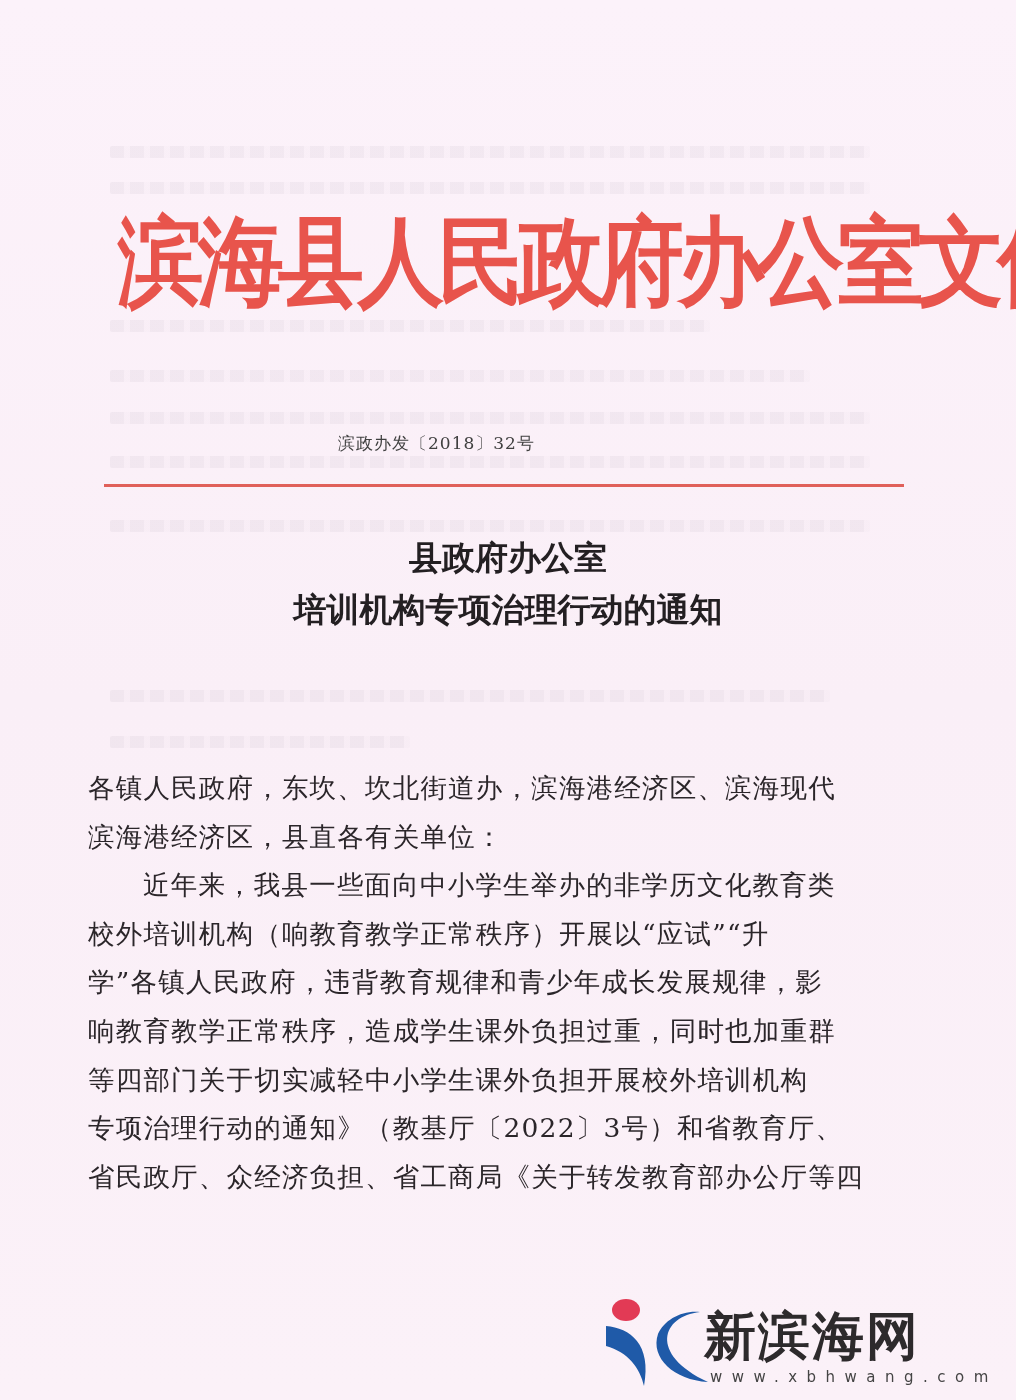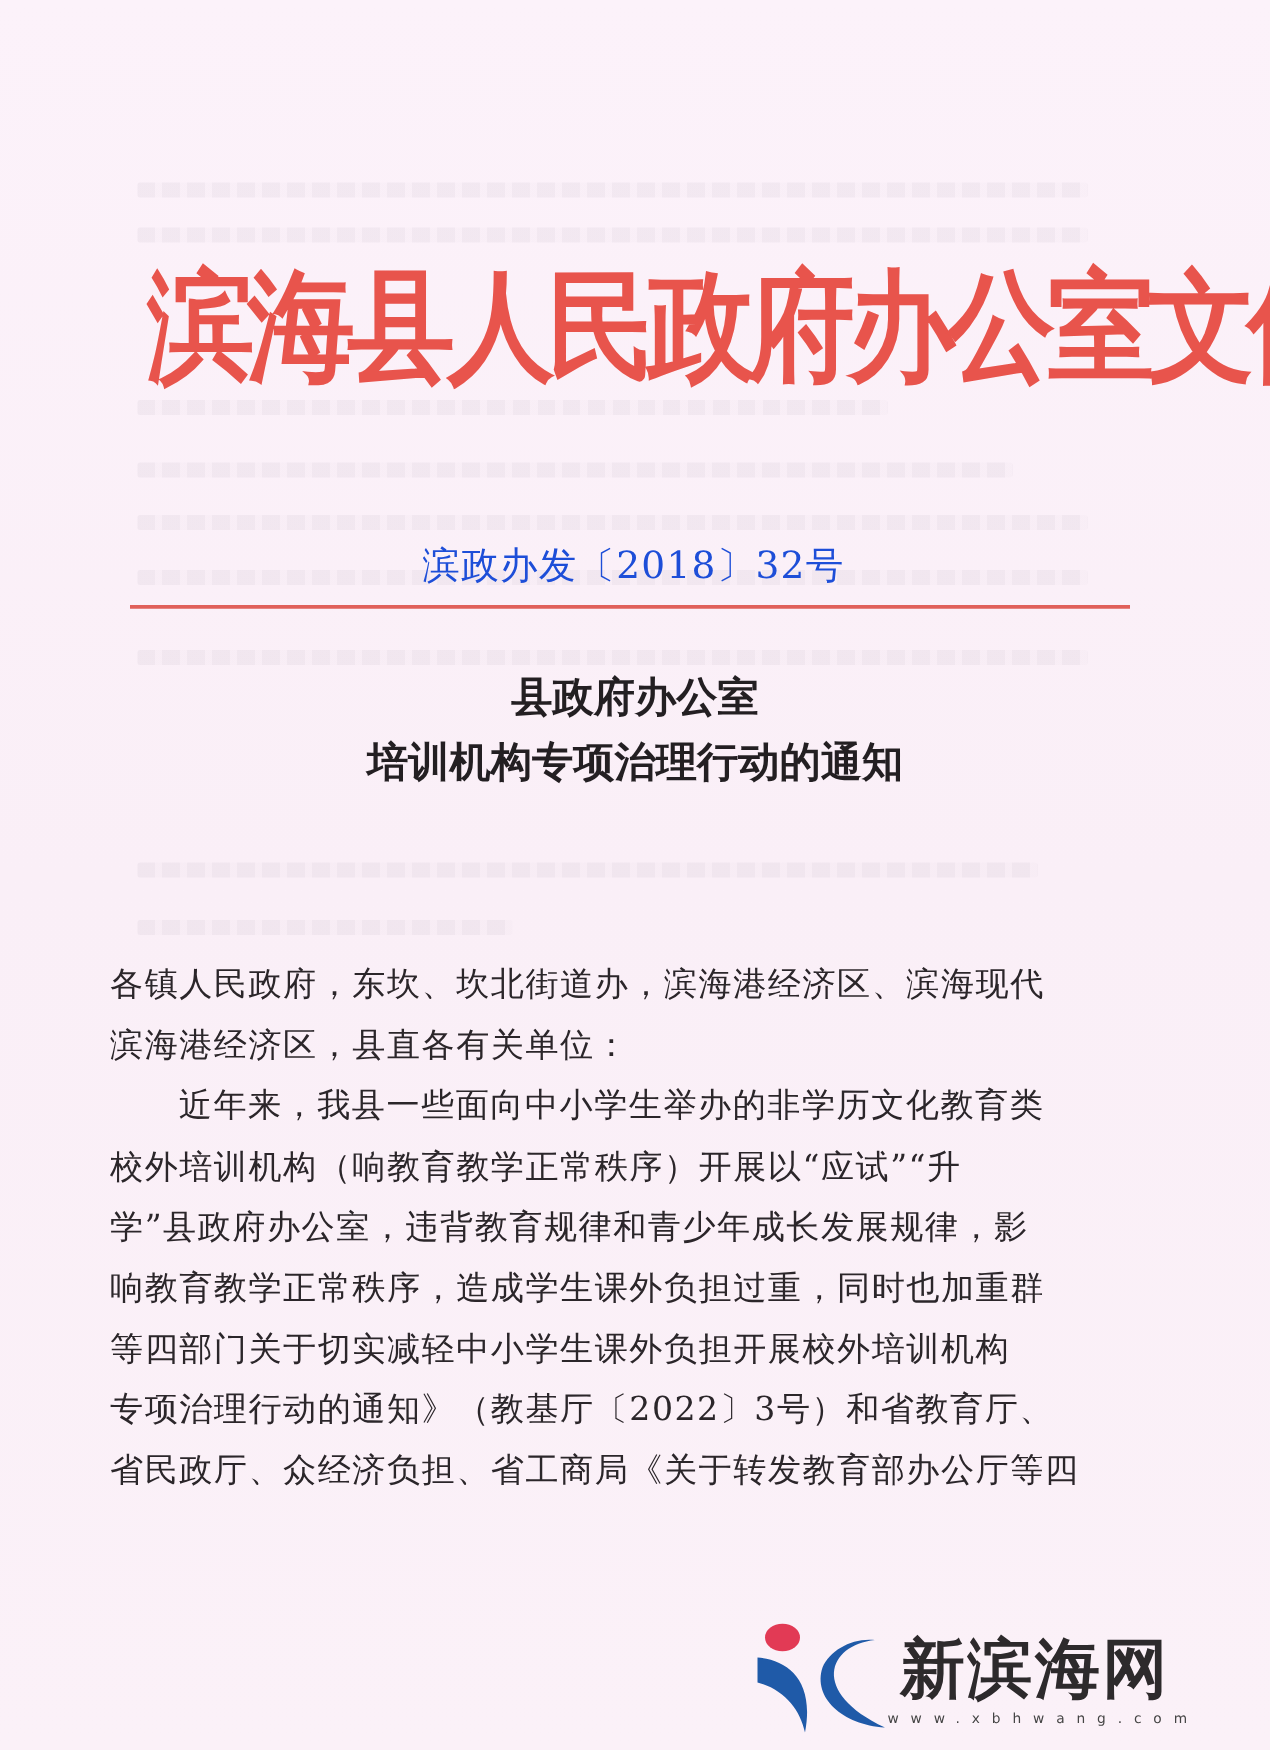--- a/index.html
+++ b/index.html
@@ -37,23 +37,23 @@
       letter-spacing: -6px;
       transform: scaleY(1.12);
       transform-origin: top left;
       font-family: "DejaVu Serif", "Liberation Serif", serif;
       white-space: nowrap;
     }
     .doc-number {
       position: absolute;
       left: 338px;
       top: 432px;
-      font-size: 30px;
+      font-size: 17px;
       letter-spacing: 1px;
-      color: #1d4ed8;
+      color: #404040;
       white-space: nowrap;
     }
     .red-rule {
       position: absolute;
       left: 104px;
       top: 484px;
       width: 800px;
       height: 3px;
       background: #e0605a;
     }
@@ -90,36 +90,36 @@
       width: 410px;
       height: 100px;
     }
     .logo-mark {
       position: absolute;
       left: 0; top: 0;
       width: 112px; height: 98px;
     }
     .logo-text {
       position: absolute;
-      left: 120px;
+      left: 104px;
       top: 8px;
       font-family: "DejaVu Sans", "Liberation Sans", sans-serif;
       font-weight: bold;
       font-size: 52px;
       line-height: 60px;
       color: #2d2a2c;
       letter-spacing: 2px;
       white-space: nowrap;
     }
     .logo-url {
       position: absolute;
       left: 110px;
       top: 70px;
       font-family: "DejaVu Sans", "Liberation Sans", sans-serif;
-      font-size: 11px;
+      font-size: 15px;
       color: #444;
       letter-spacing: 9.5px;
       white-space: nowrap;
     }
   </style>
 </head>
 <body>
 
 <div class="page-bg"></div>
 
@@ -145,21 +145,21 @@
 </div>
 
 <div class="body-text">
   <p>
     <span class="line">各镇人民政府，东坎、坎北街道办，滨海港经济区、滨海现代</span>
     <span class="line">滨海港经济区，县直各有关单位：</span>
   </p>
   <p>
     <span class="line" style="padding-left:55px;">近年来，我县一些面向中小学生举办的非学历文化教育类</span>
     <span class="line">校外培训机构（响教育教学正常秩序）开展以“应试”“升</span>
-    <span class="line">学”县政府办公室，违背教育规律和青少年成长发展规律，影</span>
+    <span class="line">学”各镇人民政府，违背教育规律和青少年成长发展规律，影</span>
     <span class="line">响教育教学正常秩序，造成学生课外负担过重，同时也加重群</span>
     <span class="line">等四部门关于切实减轻中小学生课外负担开展校外培训机构</span>
     <span class="line">专项治理行动的通知》（教基厅〔2022〕3号）和省教育厅、</span>
     <span class="line">省民政厅、众经济负担、省工商局《关于转发教育部办公厅等四</span>
   </p>
 </div>
 
 <div class="logo">
   <svg class="logo-mark" viewBox="0 0 112 98" xmlns="http://www.w3.org/2000/svg">
     <ellipse cx="26" cy="12" rx="14" ry="11" fill="#e23a55"></ellipse>

